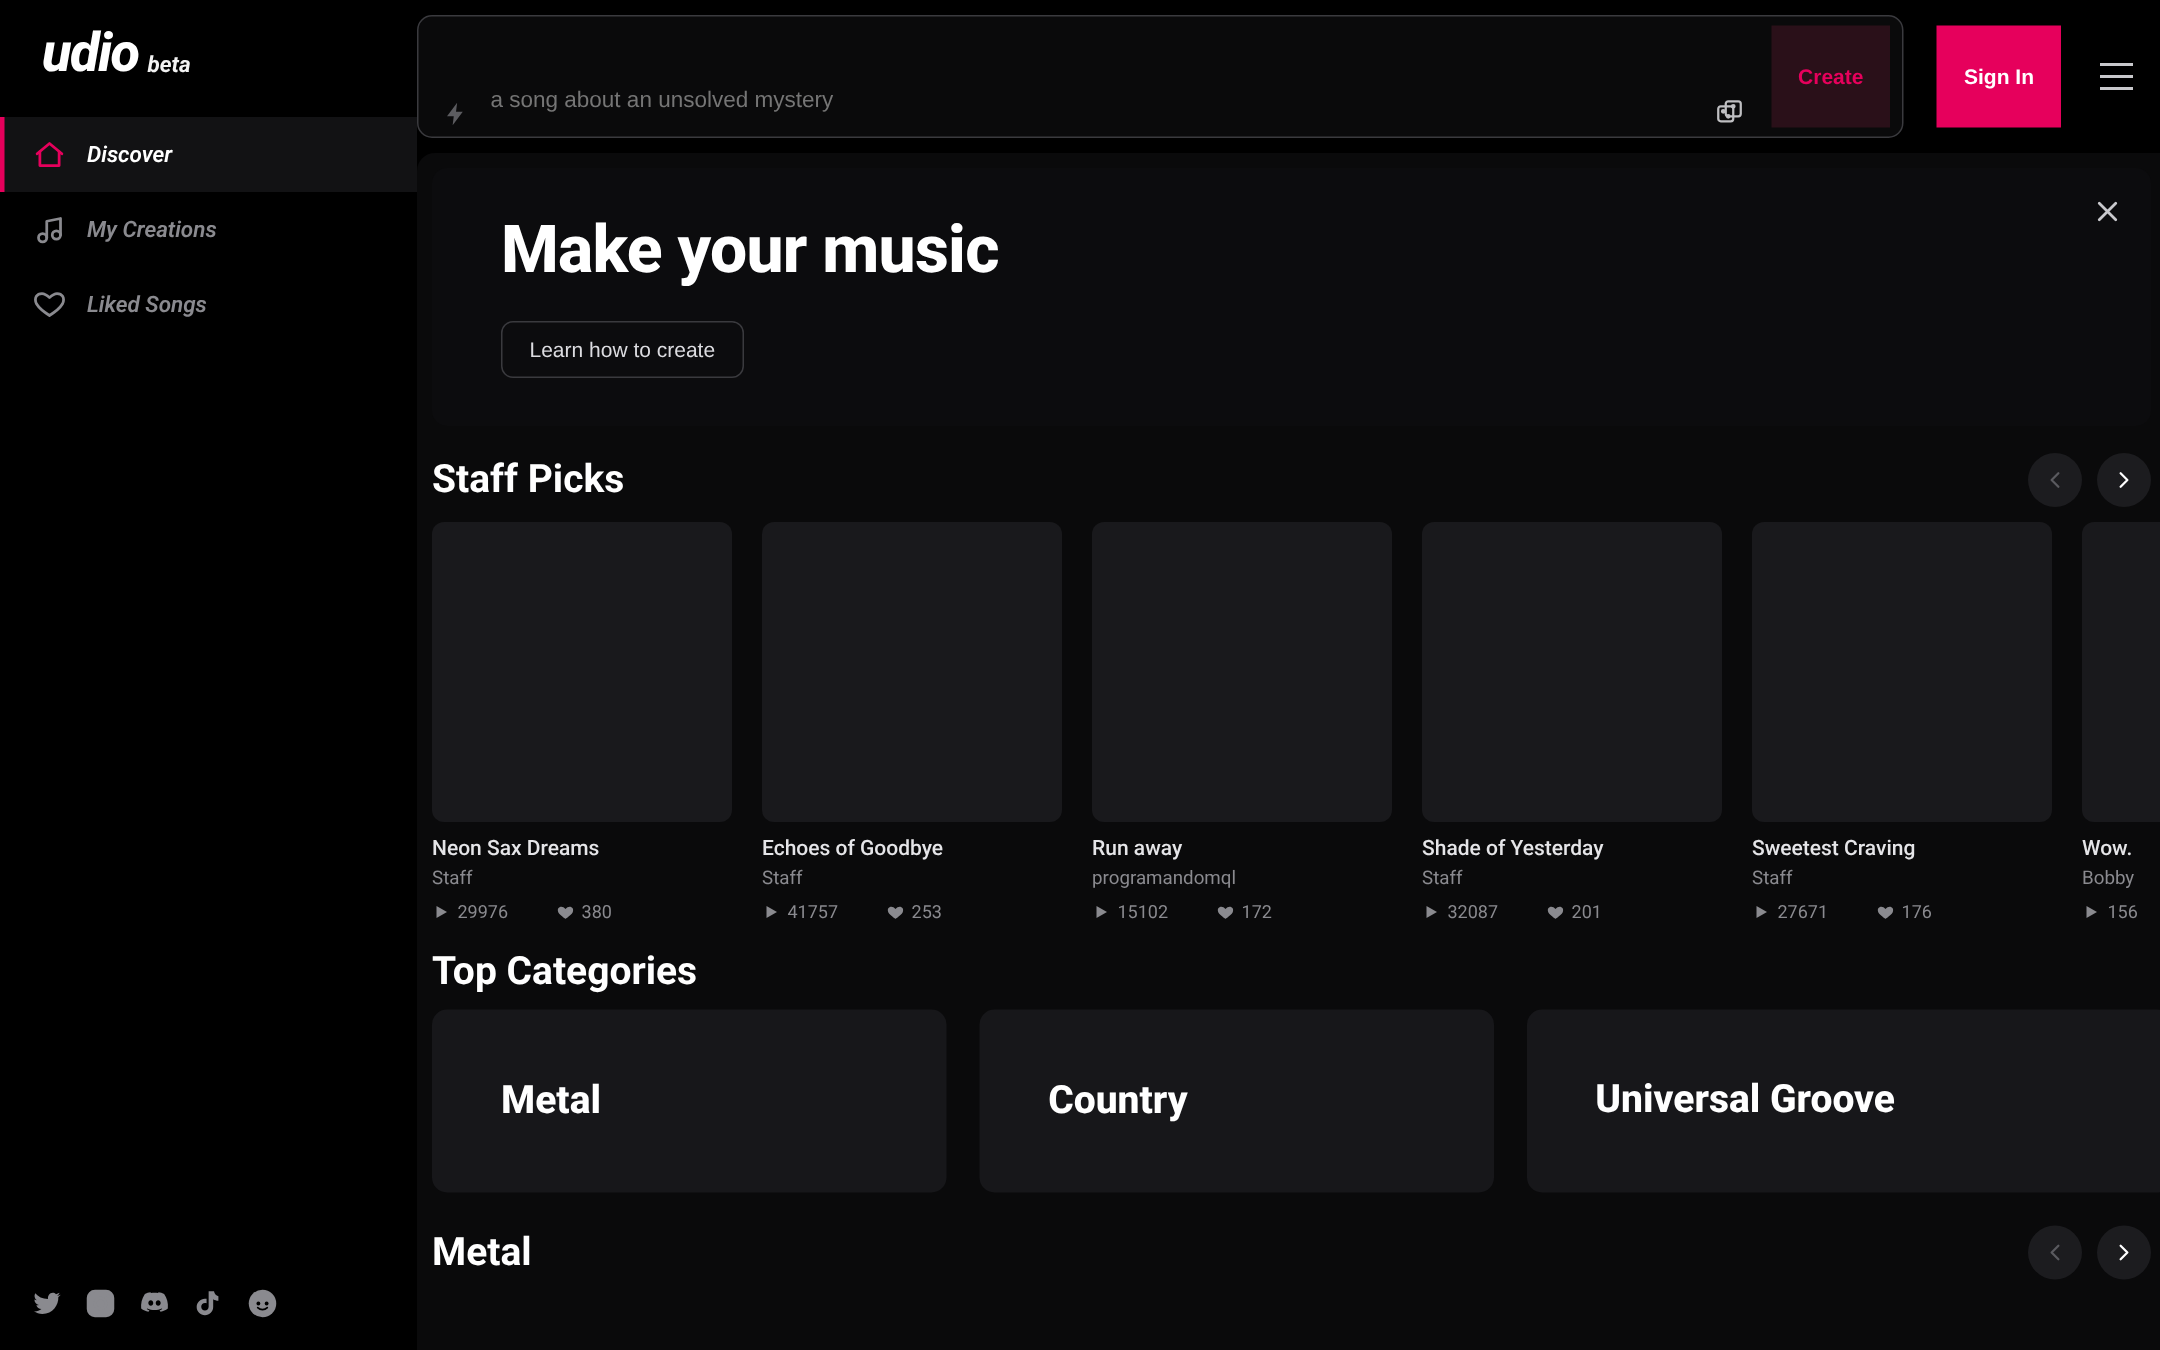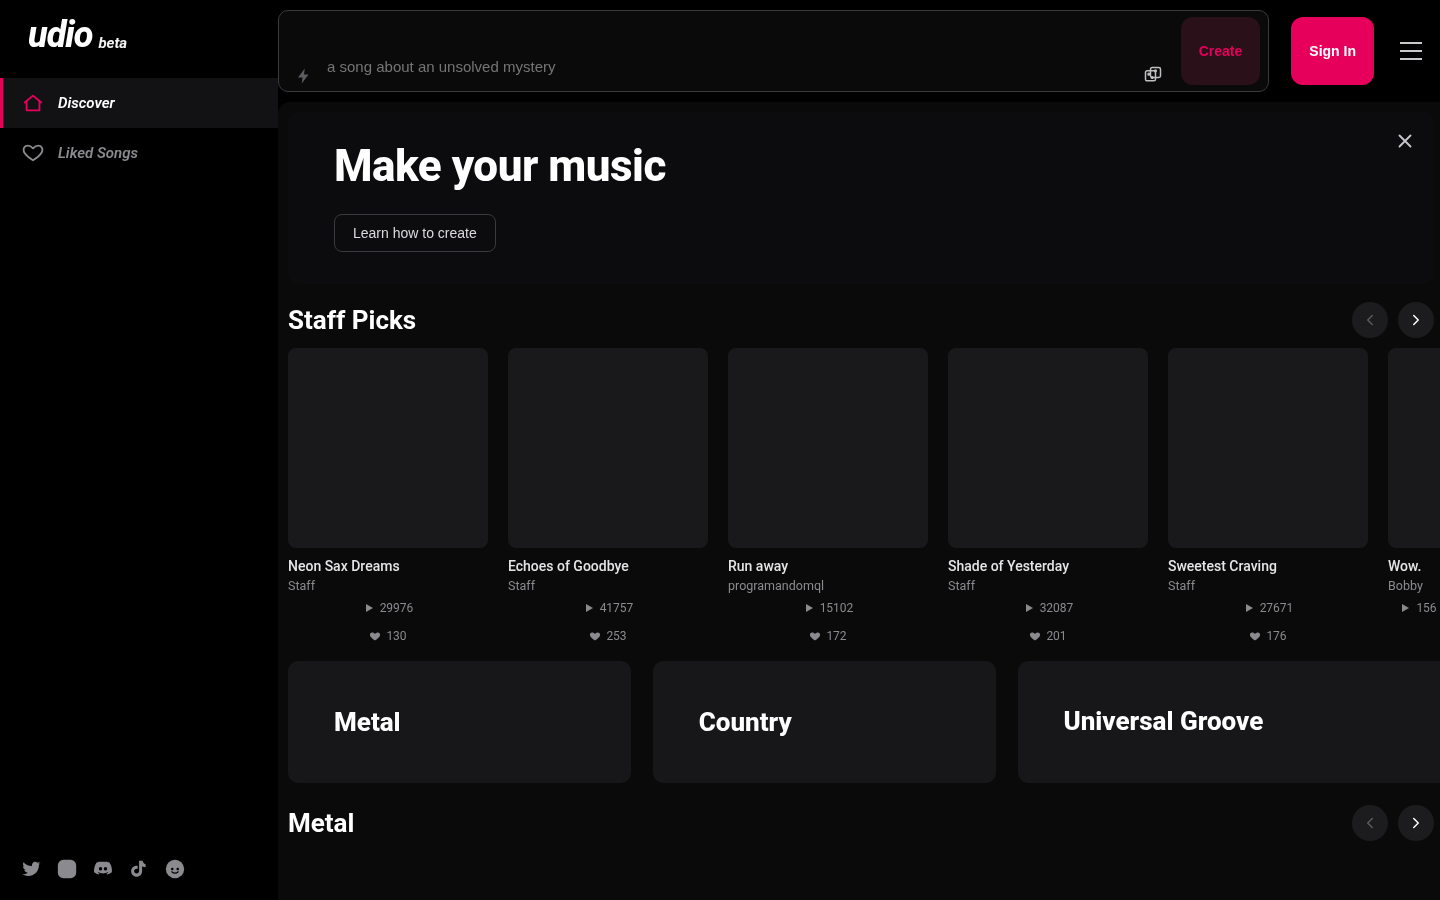--- a/index.html
+++ b/index.html
@@ -106,21 +106,21 @@
     background: transparent;
     border: 0;
     outline: 0;
     color: var(--text);
     font-size: 15px;
     height: 38px;
   }
   .prompt .dice { color: #bfbfc2; cursor: pointer; margin-right: 6px; }
   .btn {
     border: 0;
-    border-radius: 12px;
+    border-radius: 0;
     padding: 26px 18px;
     font-size: 14px;
     font-weight: 600;
     cursor: pointer;
   }
   .btn.create {
     background: #2a1019;
     color: var(--accent);
   }
   .btn.signin {
@@ -183,21 +183,21 @@
     cursor: pointer;
     color: #fff;
   }
   .circle-btn.dim { color: #5a5a5f; }
 
   .row { display: flex; gap: 20px; overflow: hidden; margin: 0 0 18px 0; }
   .track { width: 200px; flex: 0 0 200px; display: flex; flex-direction: column; }
   .track .cover { width: 200px; height: 200px; border-radius: 8px; background: #19191c; }
   .track .title { font-size: 14px; font-weight: 500; color: #e5e5e8; margin-top: 10px; }
   .track .artist { font-size: 12.5px; color: var(--muted); margin-top: 4px; }
-  .track .stats { display: flex; gap: 14px; margin-top: 8px; color: var(--muted); font-size: 12px; align-items: center; flex-direction: column; }
+  .track .stats { display: flex; gap: 32px; margin-top: 8px; color: var(--muted); font-size: 12px; align-items: center; }
   .track .stat { display: flex; align-items: center; gap: 5px; }
   .track .stat svg { width: 12px; height: 12px; }
 
   .cats { display: flex; gap: 22px; margin: 0 0 22px 0; }
   .cat {
     flex: 1;
     background: #17171a;
     border-radius: 10px;
     min-height: 122px;
     display: flex;
@@ -224,20 +224,30 @@
 
   <div class="nav">
     <div class="nav-item active">
       <span class="icon">
         <svg viewBox="0 0 24 24" width="22" height="22" fill="none" stroke-width="2" stroke-linecap="round" stroke-linejoin="round">
             <path d="M3 11.5 12 4l9 7.5"></path>
             <path d="M5 10v10h14V10"></path>
           </svg>
       </span>
       <span>Discover</span>
+    </div>
+    <div class="nav-item">
+      <span class="icon">
+        <svg viewBox="0 0 24 24" width="22" height="22" fill="none" stroke-width="2" stroke-linecap="round" stroke-linejoin="round">
+            <circle cx="7" cy="18" r="3"></circle>
+            <circle cx="17" cy="16" r="3"></circle>
+            <path d="M10 18V6l10-2v12"></path>
+          </svg>
+      </span>
+      <span>My Creations</span>
     </div>
     <div class="nav-item">
       <span class="icon">
         <svg viewBox="0 0 24 24" width="22" height="22" fill="none" stroke-width="2" stroke-linecap="round" stroke-linejoin="round">
             <path d="M12 20s-7-4.35-9.5-8.5C.5 7 3 4 6.5 4c2 0 3.5 1 5.5 3 2-2 3.5-3 5.5-3C21 4 23.5 7 21.5 11.5 19 15.65 12 20 12 20Z"></path>
           </svg>
       </span>
       <span>Liked Songs</span>
     </div>
   </div>
@@ -345,21 +355,21 @@
           <span class="stat">
               <svg viewBox="0 0 24 24" fill="currentColor">
                 <path d="M6 4v16l14-8z"></path>
               </svg>
               <span>29976</span>
             </span>
           <span class="stat">
               <svg viewBox="0 0 24 24" fill="currentColor">
                 <path d="M12 21s-7-4.4-9.5-8.5C.5 8 3 5 6.5 5c2 0 3.5 1 5.5 3 2-2 3.5-3 5.5-3C21 5 23.5 8 21.5 12.5 19 16.6 12 21 12 21Z"></path>
               </svg>
-              <span>130</span>
+              <span>380</span>
             </span>
         </div>
       </div>
 
       <div class="track">
         <div class="cover"></div>
         <div class="title">Echoes of Goodbye</div>
         <div class="artist">Staff</div>
         <div class="stats">
           <span class="stat">
@@ -445,20 +455,23 @@
           <span class="stat">
               <svg viewBox="0 0 24 24" fill="currentColor">
                 <path d="M6 4v16l14-8z"></path>
               </svg>
               <span>156</span>
             </span>
         </div>
       </div>
     </div>
 
+    <div class="section-head">
+      <h2>Top Categories</h2>
+    </div>
     <div class="cats">
       <div class="cat">
         <span>Metal</span>
       </div>
       <div class="cat">
         <span>Country</span>
       </div>
       <div class="cat wide">
         <span>Universal Groove</span>
       </div>

